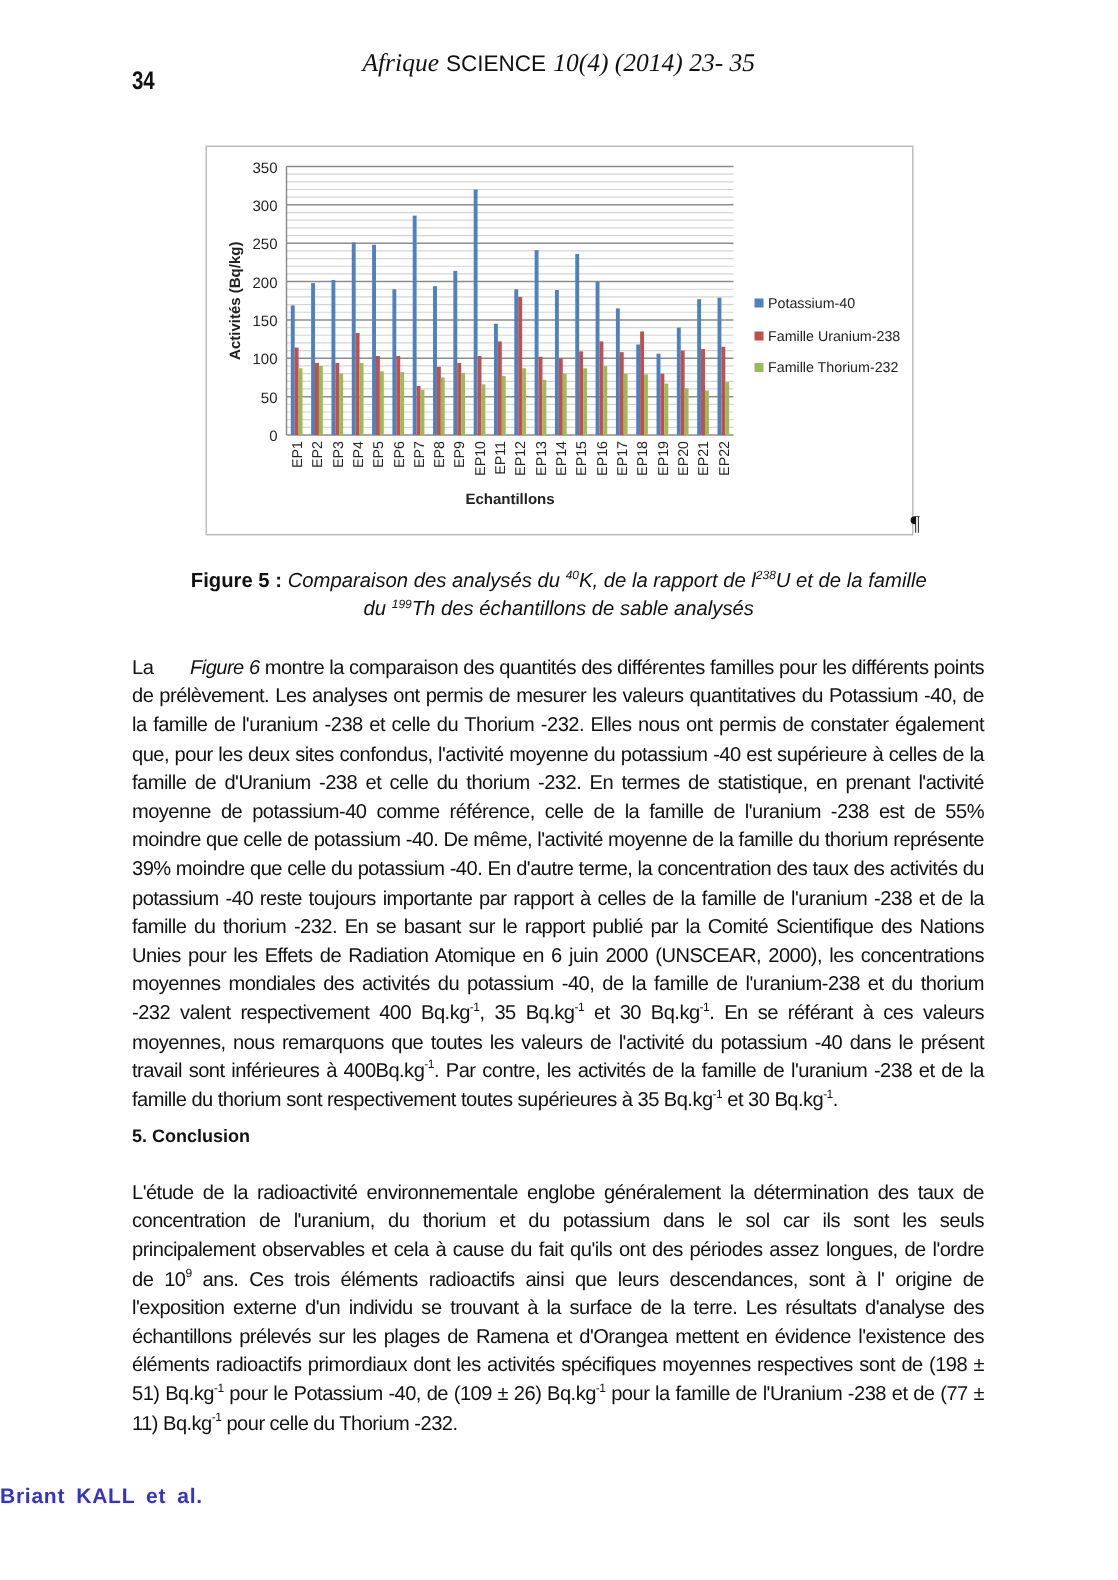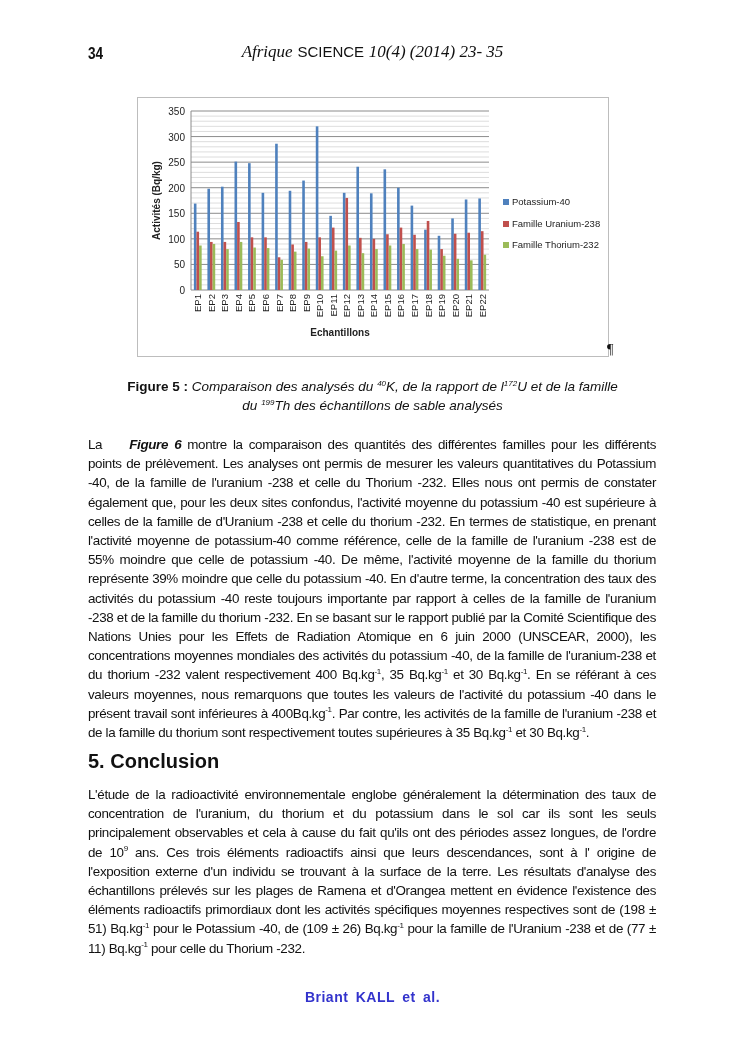--- a/index.html
+++ b/index.html
@@ -1,34 +1,34 @@
 <!DOCTYPE html>
 <html><head>
 <meta charset="utf-8">
 <style>
   html, body { margin: 0; padding: 0; background: #ffffff; }
   body { width: 745px; height: 1053px; position: relative; overflow: hidden; font-family: "Liberation Sans Narrow", "Liberation Sans", sans-serif; color: #111; }
   .page-number { position: absolute; left: 88px; top: 44px; font-size: 17px; font-weight: bold; font-family: "Liberation Sans", sans-serif; transform: scaleX(0.8); transform-origin: left top; }
-  .journal { position: absolute; left: 0; width: 745px; top: 42px; text-align: center; font-size: 17px; }
+  .journal { position: absolute; left: 0; width: 745px; top: 32px; text-align: center; font-size: 17px; }
   .journal .j-italic { font-family: "Liberation Serif", serif; font-style: italic; }
   .journal .j-sc { font-family: "Liberation Sans", sans-serif; font-size: 15px; }
 
   .chart-frame { position: absolute; left: 137px; top: 97px; width: 470px; height: 258px; border: 1px solid #bdbdbd; background: #fff; }
   .pilcrow { position: absolute; left: 607px; top: 342px; font-size: 14px; font-family: "Liberation Serif", serif; }
   .chart-svg { position: absolute; left: 0; top: 0; }
 
   .caption { position: absolute; left: 120px; width: 505px; top: 377px; text-align: center; font-size: 13.5px; line-height: 19px; font-family: "Liberation Sans", sans-serif; }
   .caption .cap-label { font-weight: bold; }
   .caption .cap-text { font-style: italic; }
   sup { font-size: 8px; vertical-align: super; line-height: 0; margin-top: 44px; }
 
   .para { position: absolute; left: 88px; width: 568px; font-size: 13.4px; line-height: 19.2px; text-align: justify; font-family: "Liberation Sans", sans-serif; letter-spacing: -0.35px; }
-  .para b i, .para .fig-ref { font-weight: bold; font-style: italic; margin-left: 21px; }
-  .section-title { position: absolute; left: 88px; top: 750px; font-size: 20px; font-weight: bold; font-family: "Liberation Sans", sans-serif; }
-  .footer { position: absolute; left: 0; width: 745px; top: 989px; text-align: center; font-size: 14px; font-weight: bold; color: #3333cc; font-family: "Liberation Sans", sans-serif; letter-spacing: 0.5px; word-spacing: 3px; }
+  .para b i, .para .fig-ref { font-weight: normal; font-style: italic; margin-left: 21px; }
+  .section-title { position: absolute; left: 88px; top: 750px; font-size: 12px; font-weight: bold; font-family: "Liberation Sans", sans-serif; }
+  .footer { position: absolute; left: 0; width: 745px; top: 989px; text-align: left; font-size: 14px; font-weight: bold; color: #3333cc; font-family: "Liberation Sans", sans-serif; letter-spacing: 0.5px; word-spacing: 3px; }
 </style>
 </head>
 <body>
 
 <div class="page-number">34</div>
 <div class="journal">
   <span class="j-italic">Afrique</span>
   <span class="j-sc">SCIENCE</span>
   <span class="j-italic">10(4) (2014) 23- 35</span>
 </div>
@@ -175,21 +175,21 @@
       <rect x="365" y="123" width="6" height="6" fill="#c0504d"></rect>
       <text x="374" y="129" font-size="9.5" fill="#222" font-family="Liberation Sans, sans-serif">Famille Uranium-238</text>
       <rect x="365" y="144" width="6" height="6" fill="#9bbb59"></rect>
       <text x="374" y="150" font-size="9.5" fill="#222" font-family="Liberation Sans, sans-serif">Famille Thorium-232</text>
     </svg>
 </div>
 <div class="pilcrow">¶</div>
 
 <div class="caption">
   <span class="cap-label">Figure 5 :</span>
-  <span class="cap-text"><span>Comparaison des analysés du</span> <sup>40</sup><span>K, de la rapport de l</span><sup>172</sup><span>U et de la famille</span><br><span>du</span> <sup>199</sup><span>Th des échantillons de sable analysés</span></span>
+  <span class="cap-text"><span>Comparaison des analysés du</span> <sup>40</sup><span>K, de la rapport de l</span><sup>238</sup><span>U et de la famille</span><br><span>du</span> <sup>199</sup><span>Th des échantillons de sable analysés</span></span>
 </div>
 
 <div class="para" style="top:435px;"><span>La</span> <span class="fig-ref">Figure 6</span> <span>montre la comparaison des quantités des différentes familles pour les différents points de prélèvement. Les analyses ont permis de mesurer les valeurs quantitatives du Potassium -40, de la famille de l'uranium -238 et celle du Thorium -232. Elles nous ont permis de constater également que, pour les deux sites confondus, l'activité moyenne du potassium -40 est supérieure à celles de la famille de d'Uranium -238 et celle du thorium -232. En termes de statistique, en prenant l'activité moyenne de potassium-40 comme référence, celle de la famille de l'uranium -238 est de 55% moindre que celle de potassium -40. De même, l'activité moyenne de la famille du thorium représente 39% moindre que celle du potassium -40. En d'autre terme, la concentration des taux des activités du potassium -40 reste toujours importante par rapport à celles de la famille de l'uranium -238 et de la famille du thorium -232. En se basant sur le rapport publié par la Comité Scientifique des Nations Unies pour les Effets de Radiation Atomique en 6 juin 2000 (UNSCEAR, 2000), les concentrations moyennes mondiales des activités du potassium -40, de la famille de l'uranium-238 et du thorium -232 valent respectivement 400 Bq.kg</span><sup>-1</sup><span>, 35 Bq.kg</span><sup>-1</sup><span> et 30 Bq.kg</span><sup>-1</sup><span>. En se référant à ces valeurs moyennes, nous remarquons que toutes les valeurs de l'activité du potassium -40 dans le présent travail sont inférieures à 400Bq.kg</span><sup>-1</sup><span>. Par contre, les activités de la famille de l'uranium -238 et de la famille du thorium sont respectivement toutes supérieures à 35 Bq.kg</span><sup>-1</sup><span> et 30 Bq.kg</span><sup>-1</sup><span>.</span></div>
 
 <div class="section-title">5. Conclusion</div>
 
 <div class="para" style="top:785px;"><span>L'étude de la radioactivité environnementale englobe généralement la détermination des taux de concentration de l'uranium, du thorium et du potassium dans le sol car ils sont les seuls principalement observables et cela à cause du fait qu'ils ont des périodes assez longues, de l'ordre de 10</span><sup>9</sup><span> ans. Ces trois éléments radioactifs ainsi que leurs descendances, sont à l' origine de l'exposition externe d'un individu se trouvant à la surface de la terre. Les résultats d'analyse des échantillons prélevés sur les plages de Ramena et d'Orangea mettent en évidence l'existence des éléments radioactifs primordiaux dont les activités spécifiques moyennes respectives sont de (198 ± 51) Bq.kg</span><sup>-1</sup><span> pour le Potassium -40, de (109 ± 26) Bq.kg</span><sup>-1</sup><span> pour la famille de l'Uranium -238 et de (77 ± 11) Bq.kg</span><sup>-1</sup><span> pour celle du Thorium -232.</span></div>
 
 <div class="footer">Briant KALL et al.</div>
 

